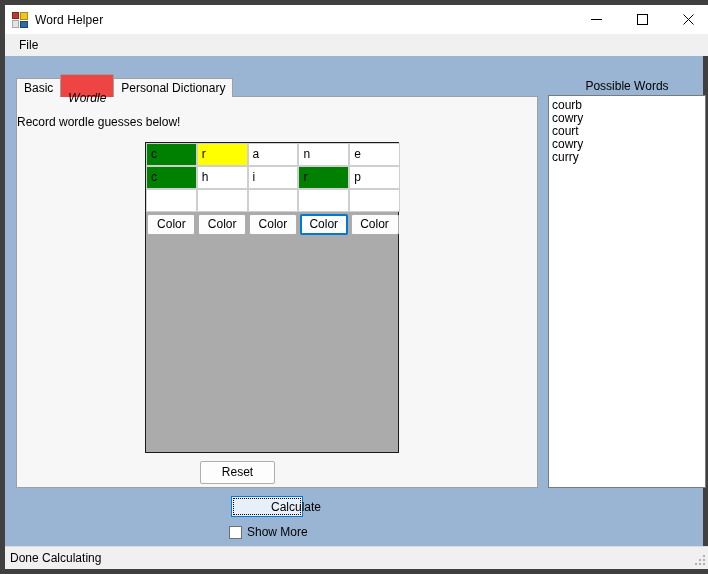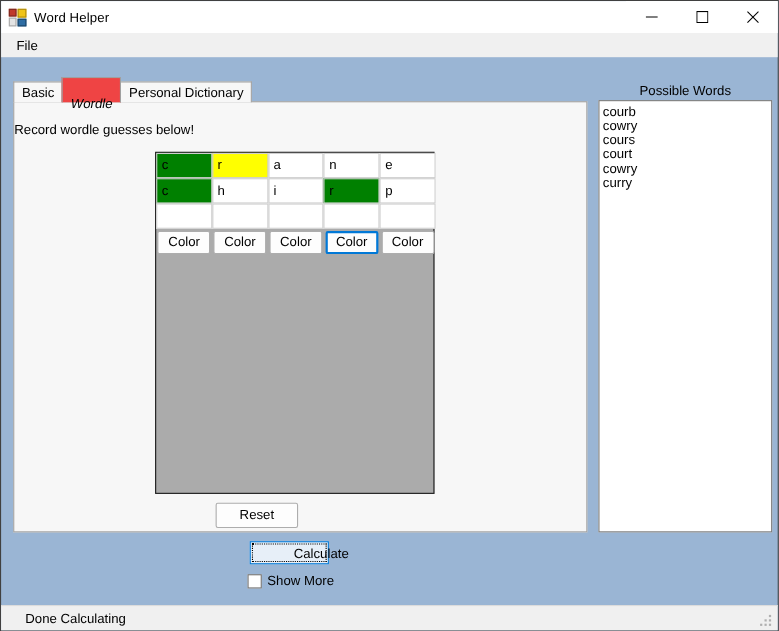--- a/index.html
+++ b/index.html
@@ -13,21 +13,21 @@
     font-family: "Liberation Sans", sans-serif;
     font-size: 12px;
     color: #000000;
     background: #ffffff;
   }
   .window {
     position: relative;
     width: 708px;
     height: 574px;
     box-sizing: border-box;
-    border: 1px solid #404040;
+    border: 5px solid #404040;
     background: #9ab5d4;
   }
 
   
   .titlebar {
     position: absolute;
     left: 0; top: 0;
     width: 706px;
     height: 29px;
     background: #ffffff;
@@ -276,21 +276,21 @@
     left: 0; bottom: 0;
     width: 706px;
     height: 22px;
     background: #f0f0f0;
     border-top: 1px solid #dcdcdc;
     display: flex;
     align-items: center;
   }
   .status-text {
     font-size: 12px;
-    margin-left: 22px;
+    margin-left: 5px;
     color: #000;
   }
   .grip {
     margin-left: auto;
     margin-right: 3px;
     width: 14px; height: 14px;
     position: relative;
   }
   .grip i {
     position: absolute;
@@ -385,21 +385,20 @@
     </div>
 
     <div class="reset-btn">Reset</div>
 
   </div>
 
   <div class="pw-label">Possible Words</div>
   <div class="listbox">
     <div class="listbox-item">courb</div>
     <div class="listbox-item">cowry</div>
-    <div class="listbox-item">cours</div>
     <div class="listbox-item">court</div>
     <div class="listbox-item">cowry</div>
     <div class="listbox-item">curry</div>
   </div>
 
   <div class="calc-btn">
     <div class="inner">Calculate</div>
   </div>
 
   <div class="showmore">

